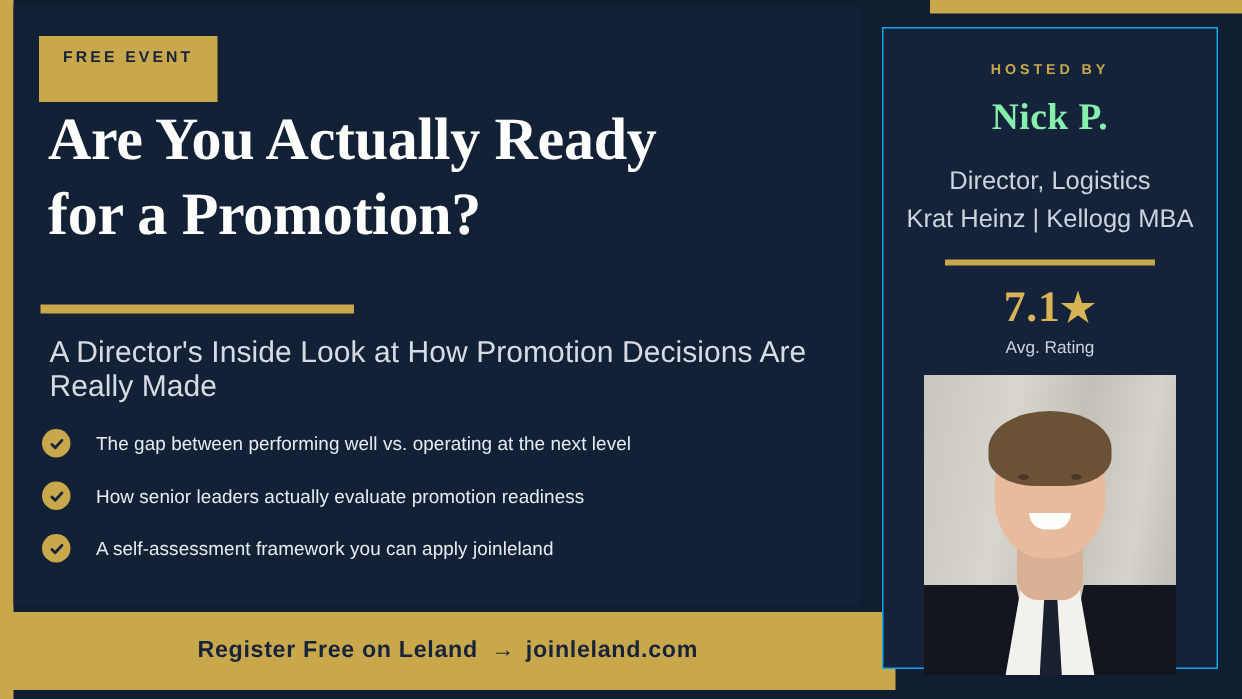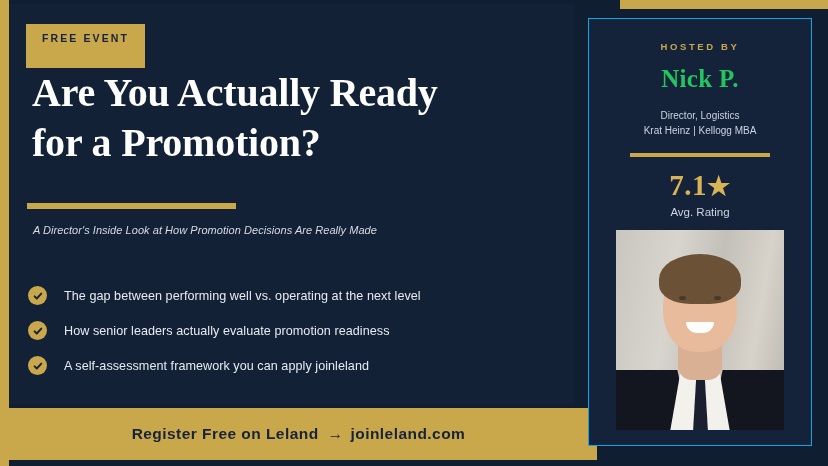--- a/index.html
+++ b/index.html
@@ -89,22 +89,21 @@
     height: 6px;
     background: #c9a84c;
   }
 
   .subhead {
     position: absolute;
     left: 33px;
     top: 224px;
     width: 520px;
     color: #d6dbe4;
-    font-style: italic;
-    font-size: 11px;
+    font-size: 20px;
     letter-spacing: 0.05px;
   }
 
   
   .bullets {
     position: absolute;
     left: 28px;
     top: 278px;
     width: 520px;
   }
@@ -168,30 +167,30 @@
   }
   .hosted-by {
     margin-top: 22px;
     color: #c9a84c;
     font-size: 9.5px;
     font-weight: bold;
     letter-spacing: 2.6px;
   }
   .host-name {
     margin-top: 13px;
-    color: #22c55e;
+    color: #86efac;
     font-family: "Liberation Serif", "DejaVu Serif", serif;
     font-weight: bold;
     font-size: 25px;
     letter-spacing: 0.3px;
   }
   .host-role {
     margin-top: 16px;
     color: #ccd3de;
-    font-size: 10px;
+    font-size: 17px;
     line-height: 1.45;
   }
   .panel-rule {
     width: 140px;
     height: 4px;
     background: #c9a84c;
     margin: 15px auto 0 auto;
   }
   .rating {
     margin-top: 14px;

